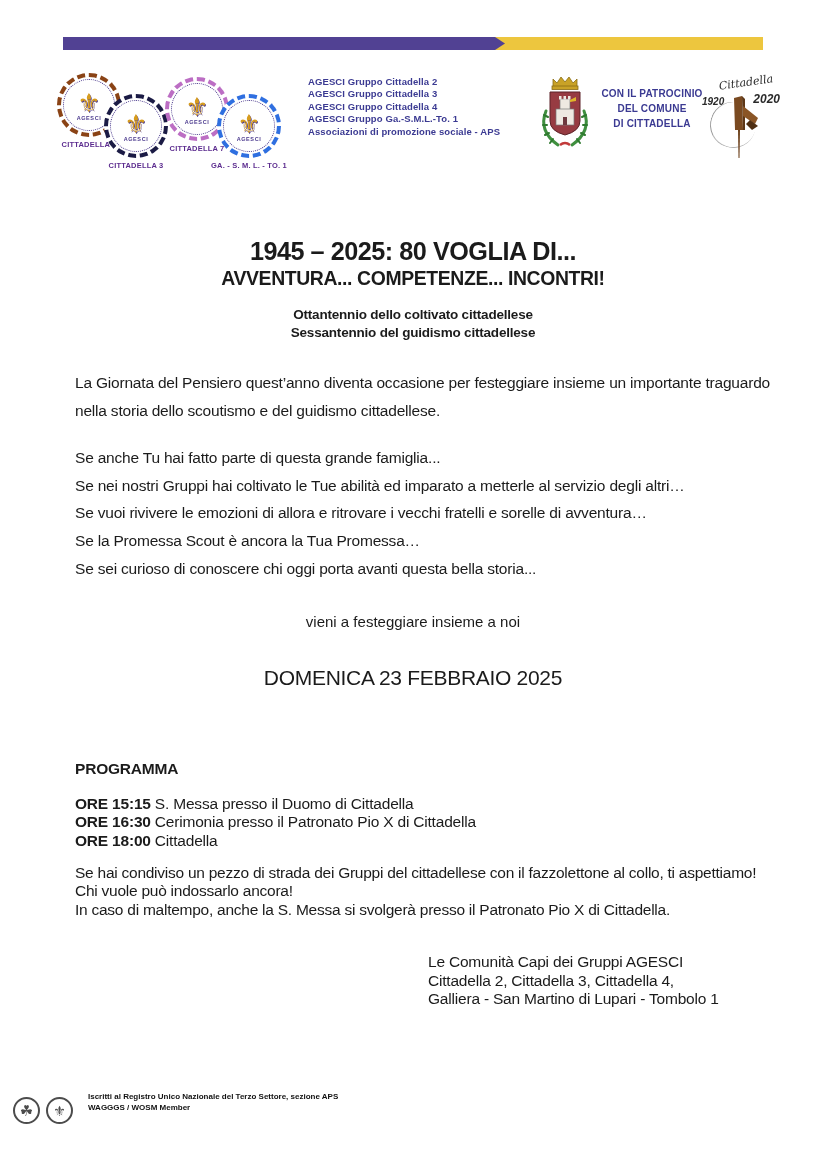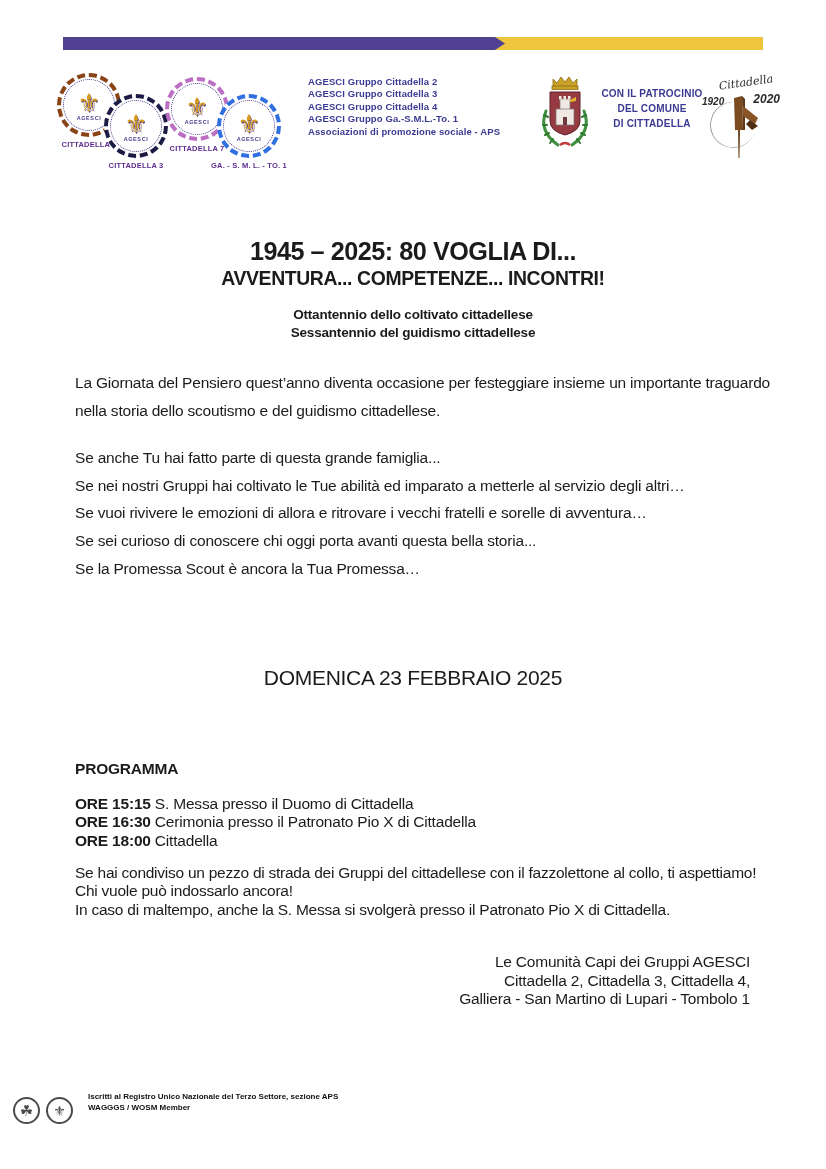--- a/index.html
+++ b/index.html
@@ -59,21 +59,21 @@
   .intro{position:absolute;left:75px;top:369px;width:700px;font-size:15.5px;line-height:28px;
     letter-spacing:-.2px;white-space:nowrap}
   .selines{position:absolute;left:75px;top:444px;width:710px;font-size:15.5px;line-height:27.7px;
     letter-spacing:-.2px;white-space:nowrap}
   .programma{position:absolute;left:75px;top:760px;font-size:15.5px;font-weight:bold;letter-spacing:-.2px}
   .proglist{position:absolute;left:75px;top:795px;font-size:15.5px;line-height:18.4px;
     letter-spacing:-.2px;white-space:nowrap}
   .proglist .b{font-weight:bold}
   .notes{position:absolute;left:75px;top:864px;font-size:15.5px;line-height:18.4px;
     letter-spacing:-.25px;white-space:nowrap}
-  .signature{position:absolute;left:428px;top:953px;width:322px;text-align:right;
+  .signature{position:absolute;left:428px;top:953px;width:322px;text-align:left;
     font-size:15.5px;line-height:18.7px;letter-spacing:-.2px}
   
   .footer-icons{position:absolute;left:13px;top:1097px;display:flex;gap:6px}
   .flogo{width:27px;height:27px;border-radius:50%;border:2px solid #4c4c4c;display:flex;
     align-items:center;justify-content:center;color:#4c4c4c;font-family:"DejaVu Sans",sans-serif}
   .flogo.wagggs{font-size:15px}
   .flogo.wosm{font-size:14px}
   .footer-text{position:absolute;left:88px;top:1092px;font-size:8px;font-weight:bold;line-height:10.8px;color:#111}
 </style>
 </head>
@@ -181,24 +181,25 @@
 
   <div class="intro">
     <div>La Giornata del Pensiero quest’anno diventa occasione per festeggiare insieme un importante traguardo</div>
     <div>nella storia dello scoutismo e del guidismo cittadellese.</div>
   </div>
 
   <div class="selines">
     <div>Se anche Tu hai fatto parte di questa grande famiglia...</div>
     <div>Se nei nostri Gruppi hai coltivato le Tue abilità ed imparato a metterle al servizio degli altri…</div>
     <div>Se vuoi rivivere le emozioni di allora e ritrovare i vecchi fratelli e sorelle di avventura…</div>
+    <div>Se la Promessa Scout è ancora la Tua Promessa…</div>
     <div>Se sei curioso di conoscere chi oggi porta avanti questa bella storia...</div>
-    <div>Se la Promessa Scout è ancora la Tua Promessa…</div>
-  </div>
-
+  </div>
+
+  <div class="t-center invite">vieni a festeggiare insieme a noi</div>
   <div class="t-center bigdate">DOMENICA 23 FEBBRAIO 2025</div>
 
   <div class="programma">PROGRAMMA</div>
   <div class="proglist">
     <div><span class="b">ORE 15:15</span> <span>S. Messa presso il Duomo di Cittadella</span></div>
     <div><span class="b">ORE 16:30</span> <span>Cerimonia presso il Patronato Pio X di Cittadella</span></div>
     <div><span class="b">ORE 18:00</span> <span>Cittadella</span></div>
   </div>
 
   <div class="notes">

